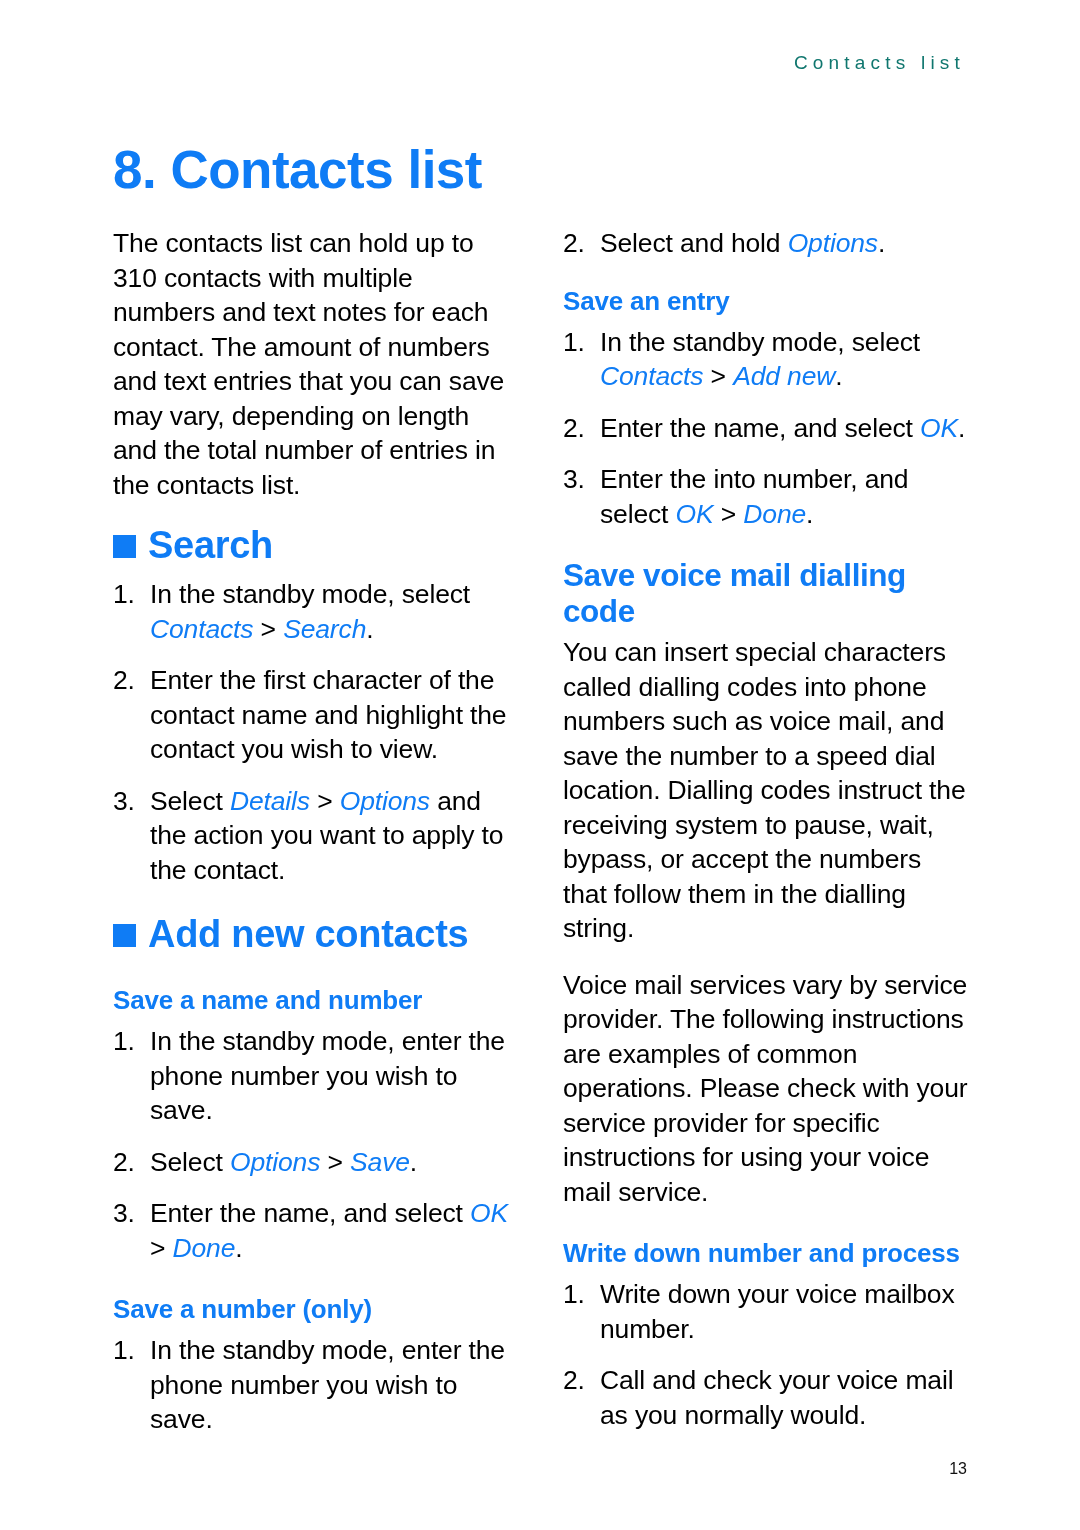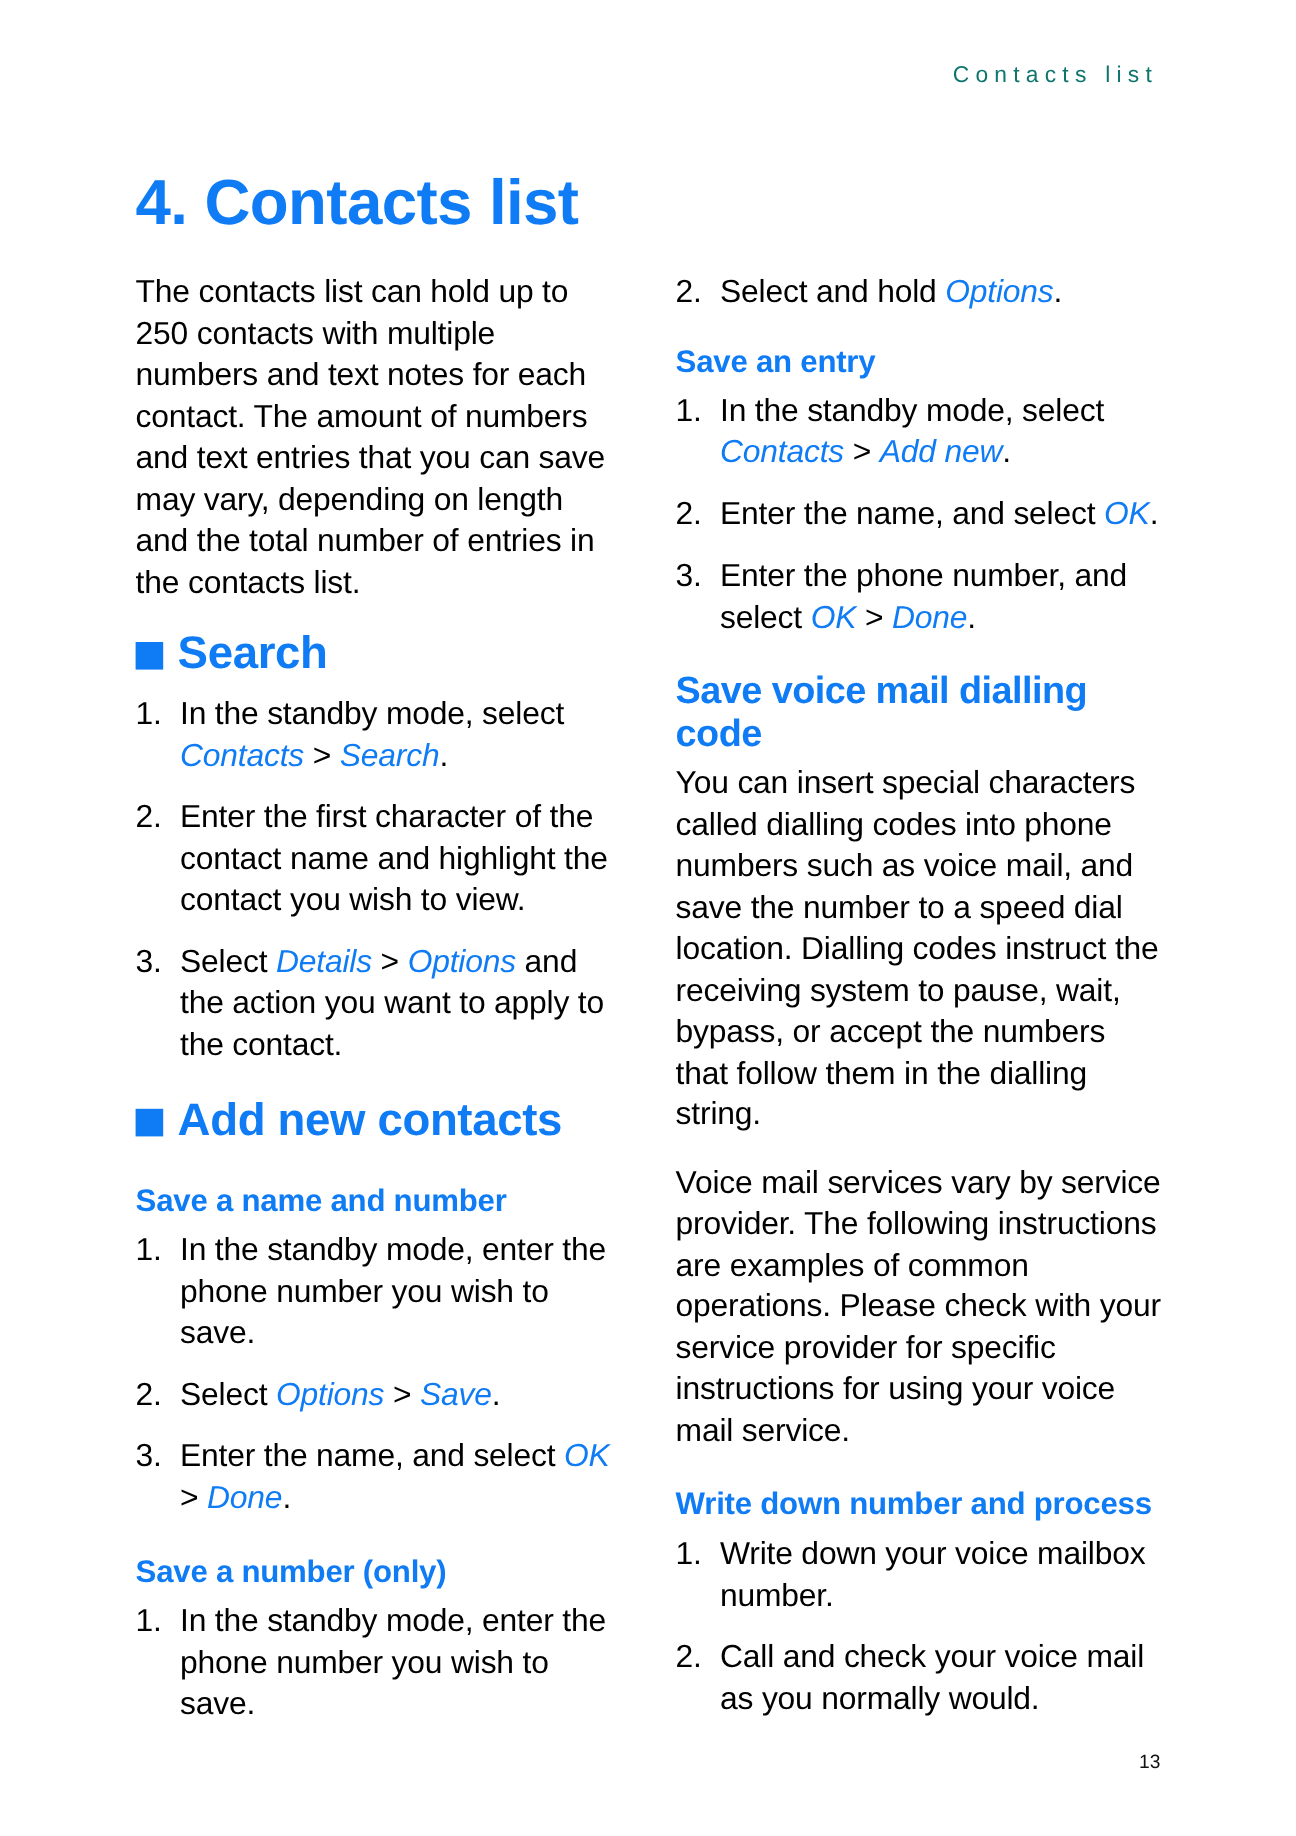--- a/index.html
+++ b/index.html
@@ -149,27 +149,27 @@
     color: #111;
   }
 </style>
 </head>
 <body>
 
 <div class="page">
 
   <div class="running-header">Contacts list</div>
 
-  <h1 class="chapter-title">4. Contacts list</h1>
+  <h1 class="chapter-title">8. Contacts list</h1>
 
   <div class="columns">
 
     <div class="col col-left">
 
-      <p class="body-text">The contacts list can hold up to 250 contacts with multiple numbers and text notes for each contact. The amount of numbers and text entries that you can save may vary, depending on length and the total number of entries in the contacts list.</p>
+      <p class="body-text">The contacts list can hold up to 310 contacts with multiple numbers and text notes for each contact. The amount of numbers and text entries that you can save may vary, depending on length and the total number of entries in the contacts list.</p>
 
       <div class="section-heading first">
         <span class="bullet-square"></span>
         <span>Search</span>
       </div>
 
       <ol class="steps">
           <li><span class="marker">1.</span><span>In the standby mode, select </span><span class="ui">Contacts</span><span class="sep"> &gt; </span><span class="ui">Search</span><span>.</span></li>
           <li><span class="marker">2.</span><span>Enter the first character of the contact name and highlight the contact you wish to view.</span></li>
           <li><span class="marker">3.</span><span>Select </span><span class="ui">Details</span><span class="sep"> &gt; </span><span class="ui">Options</span><span> and the action you want to apply to the contact.</span></li>
@@ -200,21 +200,21 @@
 
       <ol class="steps">
           <li><span class="marker">2.</span><span>Select and hold </span><span class="ui">Options</span><span>.</span></li>
         </ol>
 
       <h3 class="sub-heading tight">Save an entry</h3>
 
       <ol class="steps">
           <li><span class="marker">1.</span><span>In the standby mode, select </span><span class="ui">Contacts</span><span class="sep"> &gt; </span><span class="ui">Add new</span><span>.</span></li>
           <li><span class="marker">2.</span><span>Enter the name, and select </span><span class="ui">OK</span><span>.</span></li>
-          <li><span class="marker">3.</span><span>Enter the phone number, and select </span><span class="ui">OK</span><span class="sep"> &gt; </span><span class="ui">Done</span><span>.</span></li>
+          <li><span class="marker">3.</span><span>Enter the into number, and select </span><span class="ui">OK</span><span class="sep"> &gt; </span><span class="ui">Done</span><span>.</span></li>
         </ol>
 
       <h3 class="sub-heading wide">Save voice mail dialling code</h3>
 
       <p class="body-text">You can insert special characters called dialling codes into phone numbers such as voice mail, and save the number to a speed dial location. Dialling codes instruct the receiving system to pause, wait, bypass, or accept the numbers that follow them in the dialling string.</p>
 
       <p class="body-text">Voice mail services vary by service provider. The following instructions are examples of common operations. Please check with your service provider for specific instructions for using your voice mail service.</p>
 
       <h3 class="sub-heading">Write down number and process</h3>
 

